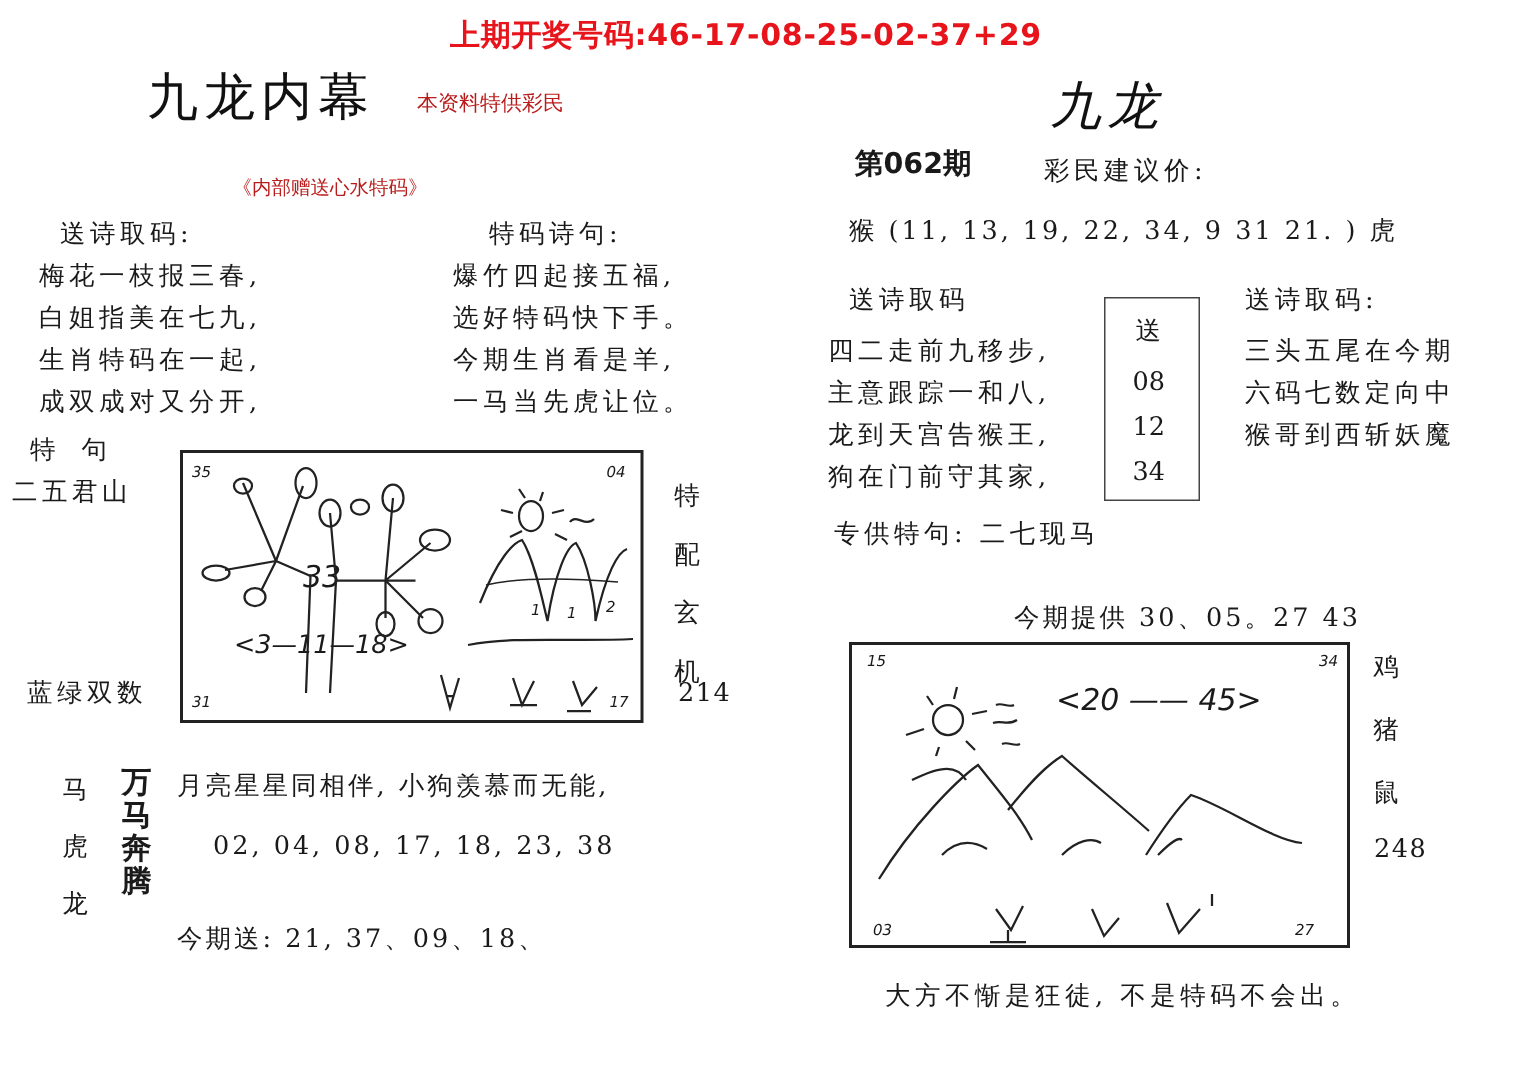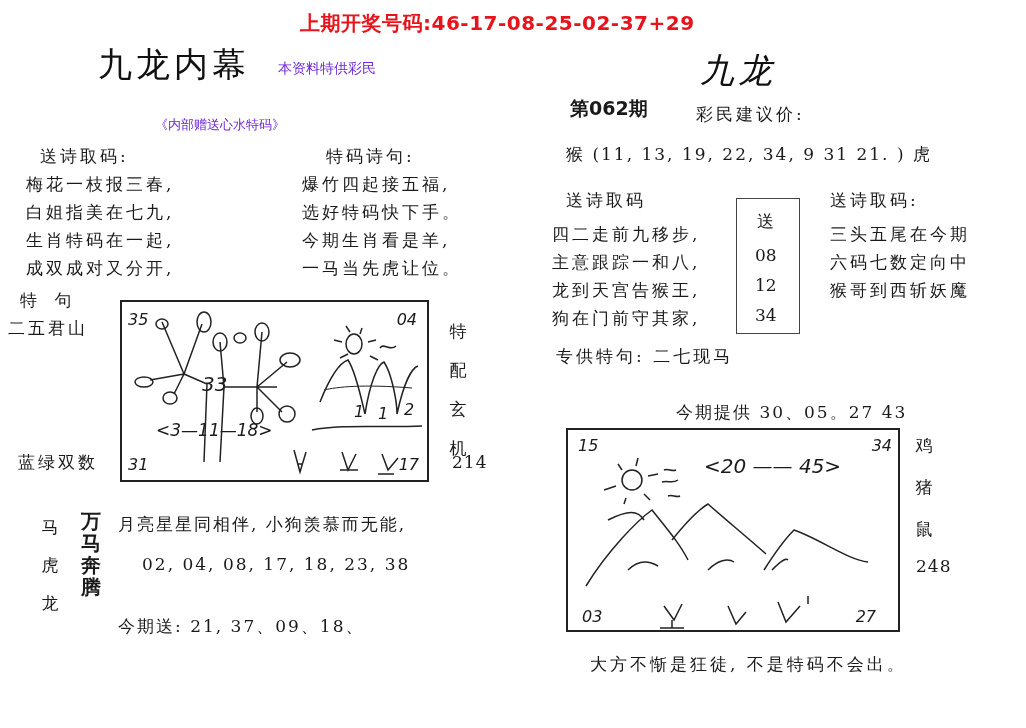--- a/index.html
+++ b/index.html
@@ -2,28 +2,28 @@
 <html><head>
 <meta charset="utf-8">
 <style>
   html, body { margin:0; padding:0; background:#ffffff; }
   body { width:1026px; height:728px; position:relative; overflow:hidden;
          font-family:"DejaVu Serif","Liberation Serif",serif; color:#1a1a1a; }
   .abs { position:absolute; white-space:nowrap; }
   .red-banner { left:300px; top:10px; font-family:"DejaVu Sans","Liberation Sans",sans-serif;
                 font-weight:bold; font-size:20px; color:#e8141c; letter-spacing:0.5px; }
   .big-title { font-size:34px; letter-spacing:4px; color:#111; }
-  .faded { color:#6d28d9; font-size:14px; }
+  .faded { color:#b91c1c; font-size:14px; }
   .txt { font-size:17px; letter-spacing:3px; line-height:28px; }
   .lines div { height:28px; }
   .sketch { position:absolute; border:2px solid #222; background:#fff; }
   .vert { font-size:17px; line-height:39px; text-align:center; width:24px; }
   .send-box { position:absolute; border:1px solid #444; border-right-width:1px; }
   .bold-sans { font-family:"DejaVu Sans","Liberation Sans",sans-serif; font-weight:bold; }
-  .hw { font-family:"DejaVu Sans","Liberation Sans",sans-serif; font-style:italic; font-size:16px; }
+  .hw { font-family:"DejaVu Sans","Liberation Sans",sans-serif; font-style:italic; font-size:10px; }
 </style>
 </head>
 <body>
 
 <div class="abs red-banner">
   <span>上期开奖号码:</span><span>46-17-08-25-02-37+29</span>
 </div>
 
 <div class="abs big-title" style="left:98px; top:42px;">九龙内幕</div>
 <div class="abs faded" style="left:278px; top:60px;">本资料特供彩民</div>

